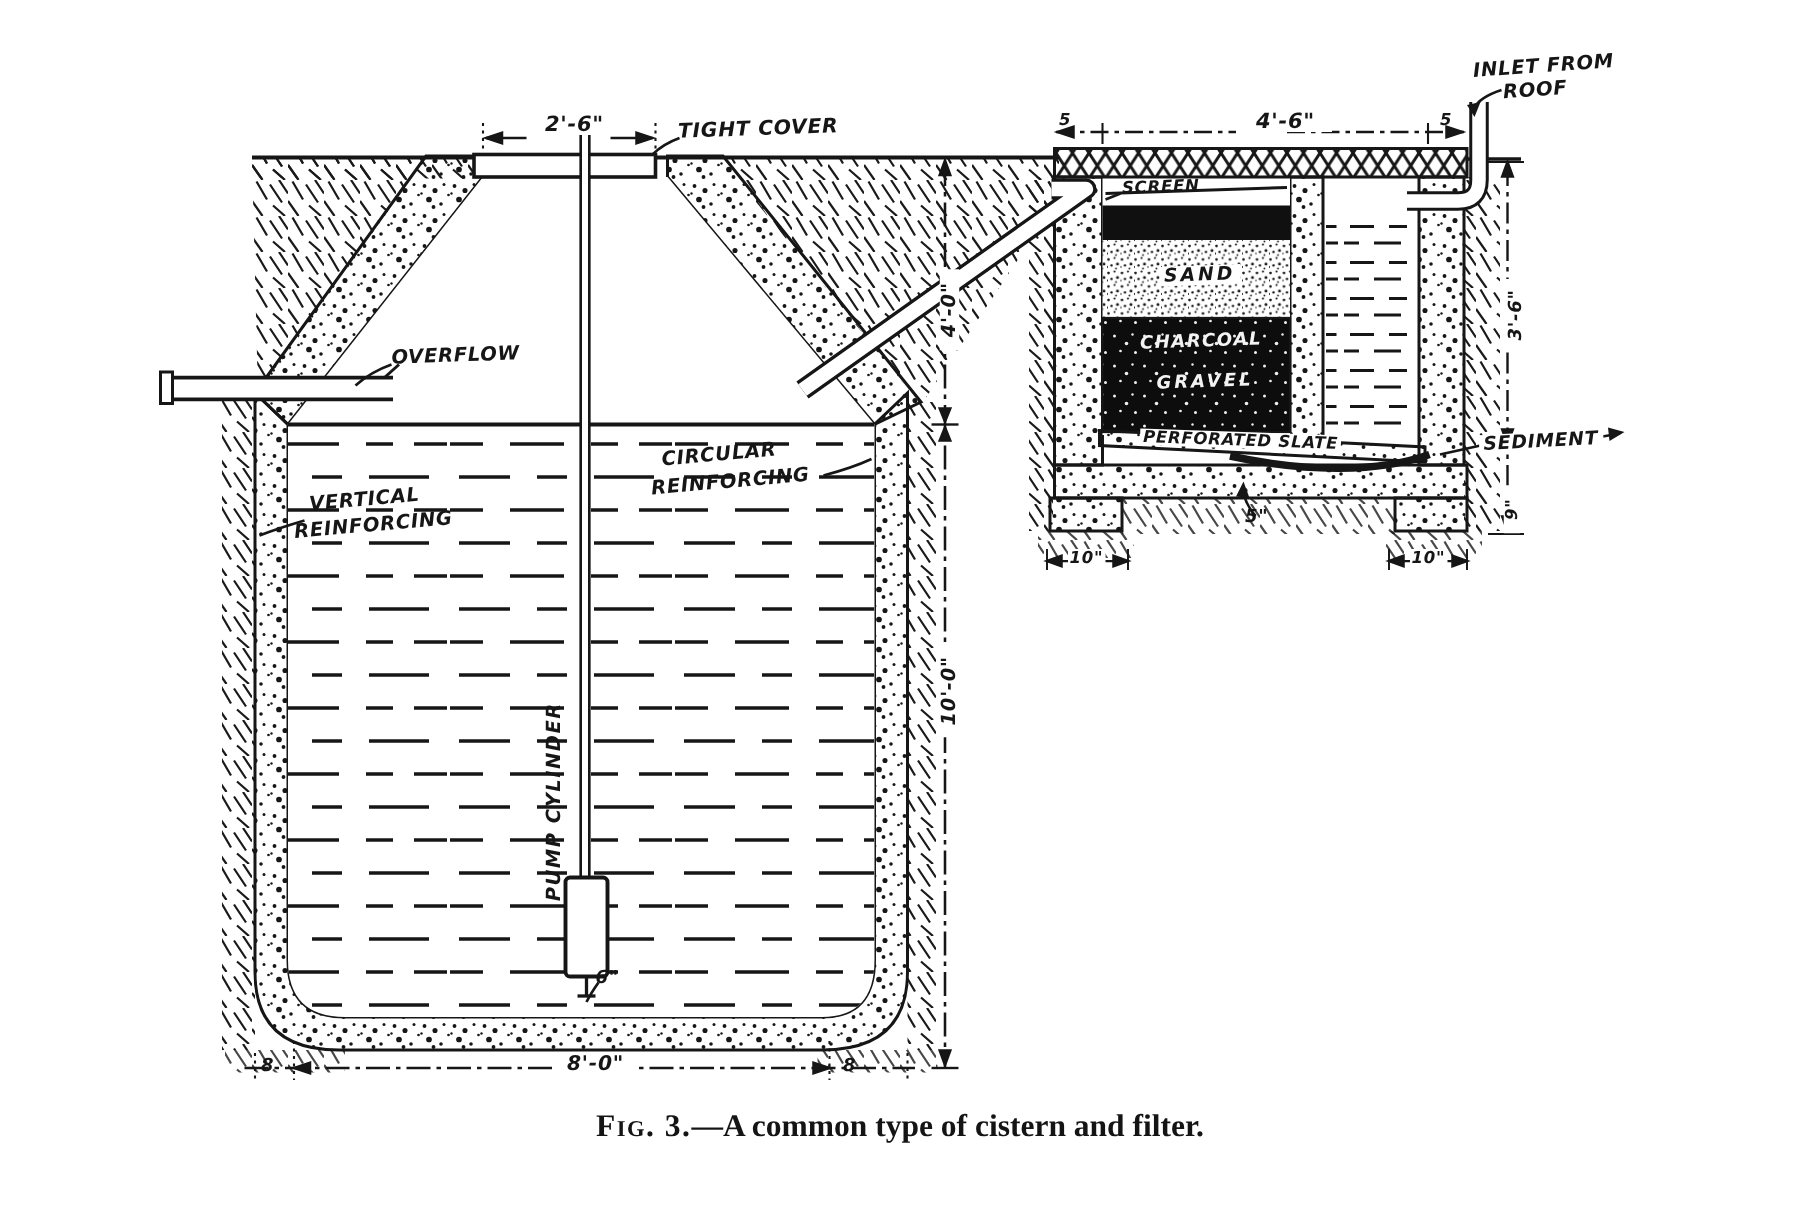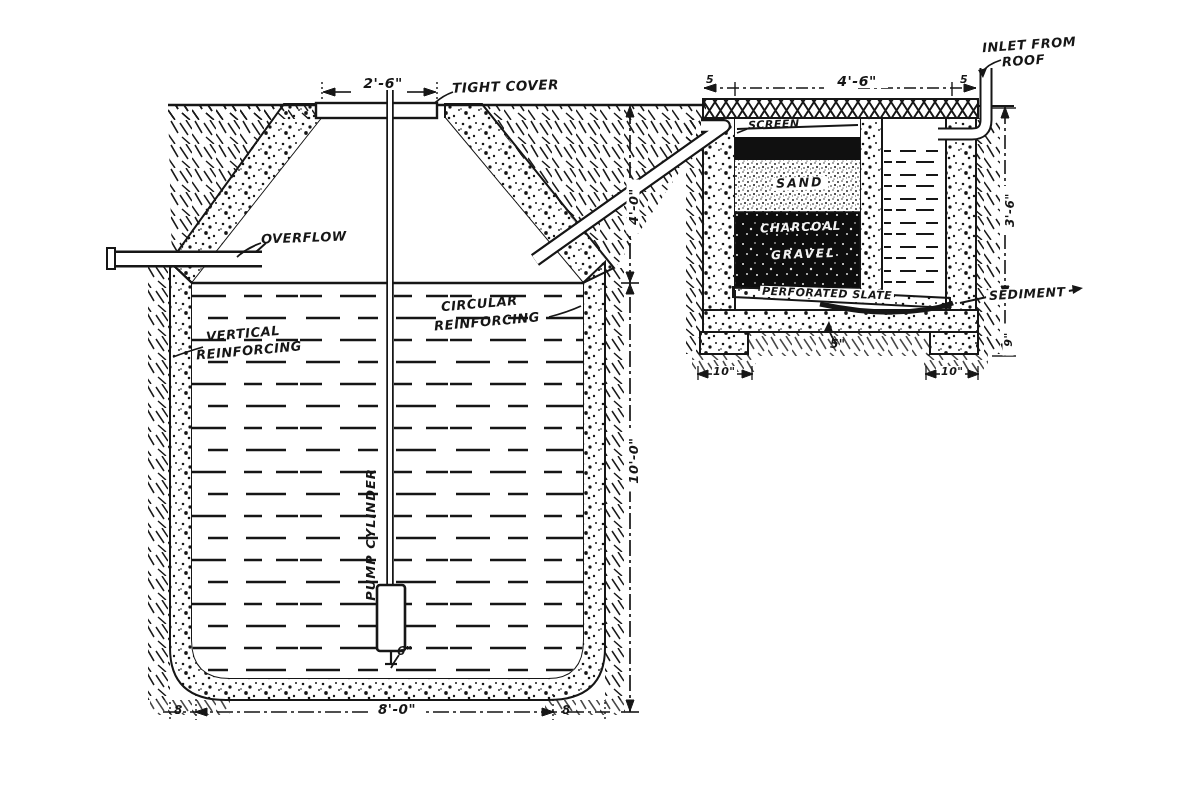--- a/index.html
+++ b/index.html
@@ -230,14 +230,17 @@
 <div class="lbl" style="left:441px;top:297px;transform:rotate(-5deg);">CIRCULAR</div>
 <div class="lbl" style="left:434px;top:315px;transform:rotate(-5deg);">REINFORCING</div>
 <div class="lbl ctr rot" style="left:292px;top:528px;width:156px;letter-spacing:1px;">PUMP CYLINDER</div>
 <div class="lbl" style="left:397px;top:645px;font-size:12px;">6"</div>
 <div class="lbl ctr bgw" style="left:368px;top:703px;width:52px;font-size:13.5px;">8'-0"</div>
 <div class="lbl" style="left:174px;top:704px;font-size:12px;">8</div>
 <div class="lbl" style="left:562px;top:704px;font-size:12px;">8</div>
 <div class="lbl ctr rot bgw" style="left:606px;top:200px;width:48px;">4'-0"</div>
 <div class="lbl ctr rot bgw" style="left:602px;top:454px;width:56px;">10'-0"</div>
 
-
+<div id="caption">
+  <span class="sc">Fig. 3.</span><span>—A common type of cistern and filter.</span>
 </div>
 
+</div>
+
 </body></html>

